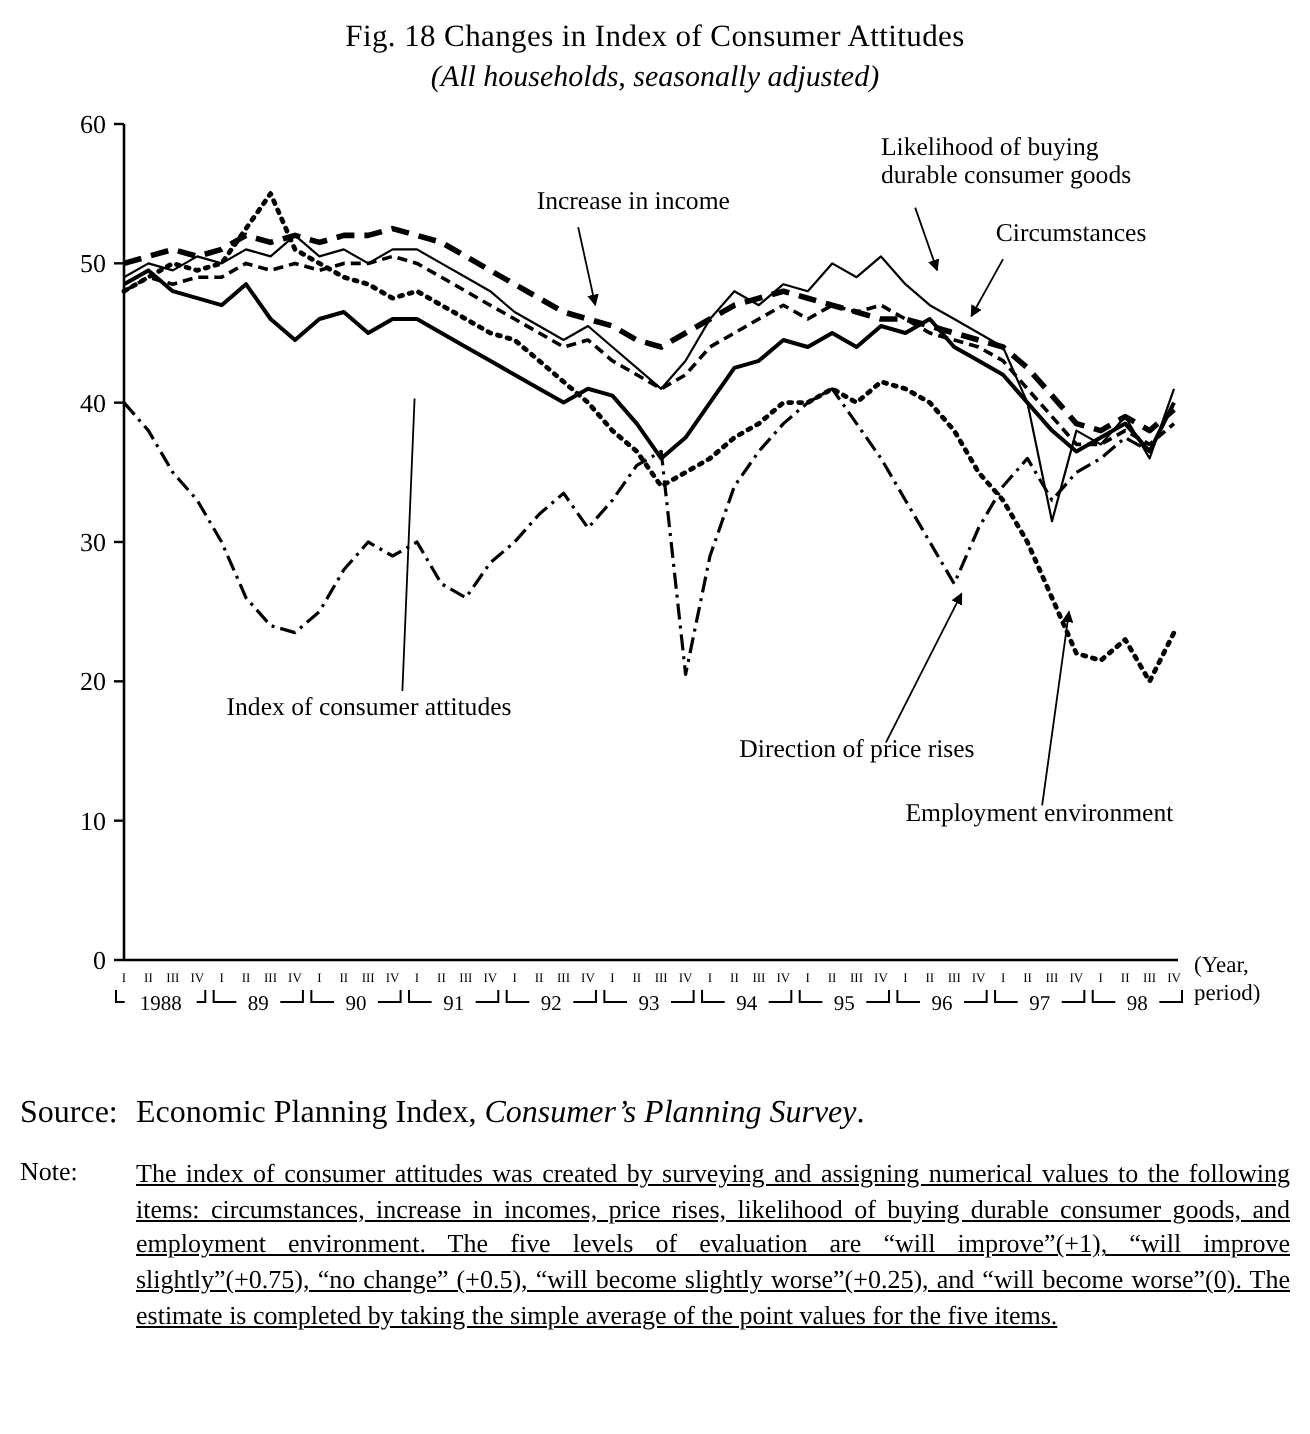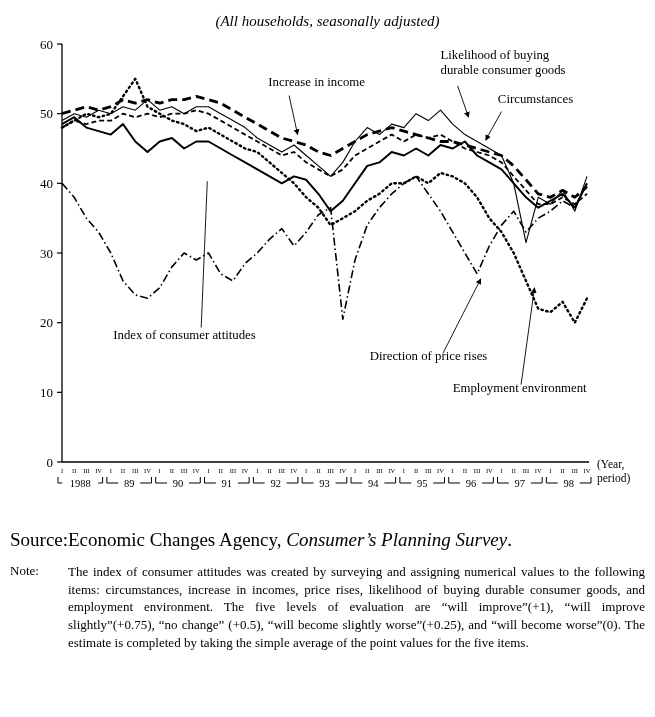--- a/index.html
+++ b/index.html
@@ -5,31 +5,32 @@
   html,body{margin:0;padding:0;}
   body{
     width:655px;height:717px;background:#ffffff;color:#000000;
     font-family:"Liberation Serif", serif;
     position:relative;overflow:hidden;
   }
   .title-block{padding-top:10px;text-align:center;}
   .title-line1{font-size:15.5px;letter-spacing:.2px;}
   .title-line2{font-size:15px;margin-top:3px;font-style:italic;}
   .chart-wrap{margin-top:2px;margin-left:4px;position:relative;}
-  .source-row{display:flex;margin-top:8px;padding:0 10px 0 10px;font-size:19px;}
+  .source-row{display:flex;margin-top:8px;padding:0 10px 0 10px;font-size:16px;}
   .note-row{display:flex;margin-top:12px;padding:0 10px 0 10px;font-size:13px;}
   .row-label{width:58px;flex:0 0 58px;}
   .row-body{flex:1;}
-  .note-text{text-align:justify;line-height:1.36;}
+  .note-text{text-align:justify;line-height:1.36;text-decoration:underline;}
   .italic{font-style:italic;}
 </style>
 </head>
 <body>
 
 <div class="title-block">
+  <div class="title-line1">Fig. 18  Changes in Index of Consumer Attitudes</div>
   <div class="title-line2">(All households, seasonally adjusted)</div>
 </div>
 
 <div class="chart-wrap" id="chart-container"><svg width="645" height="485" style="font-family:'Liberation Serif',serif;">
       <defs>
         <marker id="arr" viewBox="0 0 10 10" refX="9" refY="5" markerWidth="6.5" markerHeight="6.5" orient="auto-start-reverse">
           <path d="M0,0 L10,5 L0,10 z" fill="#000000"></path>
         </marker>
       </defs>
       <line x1="58" y1="12" x2="58" y2="430" stroke="#000000" stroke-width="1.3"></line>
@@ -143,19 +144,19 @@
       <line x1="197.1860465116279" y1="295.54333333333335" x2="203.2906976744186" y2="149.24333333333334" stroke="#000000" stroke-width="0.9"></line>
       <text x="109.27906976744185" y="307.38666666666666" text-anchor="start" font-size="12.8" fill="#000000">Index of consumer attitudes</text>
       <line x1="438.93023255813955" y1="321.32" x2="476.77906976744185" y2="246.77666666666667" stroke="#000000" stroke-width="0.9" marker-end="url(#arr)"></line>
       <text x="365.6744186046512" y="328.2866666666667" text-anchor="start" font-size="12.8" fill="#000000">Direction of price rises</text>
       <line x1="517.0697674418604" y1="352.67" x2="530.5" y2="255.83333333333334" stroke="#000000" stroke-width="0.9" marker-end="url(#arr)"></line>
       <text x="448.69767441860466" y="360.3333333333333" text-anchor="start" font-size="12.8" fill="#000000">Employment environment</text>
     </svg></div>
 
 <div class="source-row">
   <div class="row-label">Source:</div>
-  <div class="row-body"><span>Economic Changes Agency, </span><span class="italic">Consumer’s Planning Survey</span><span>.</span></div>
+  <div class="row-body"><span>Economic Planning Index, </span><span class="italic">Consumer’s Planning Survey</span><span>.</span></div>
 </div>
 
 <div class="note-row">
   <div class="row-label">Note:</div>
   <div class="row-body note-text">The index of consumer attitudes was created by surveying and assigning numerical values to the following items: circumstances, increase in incomes, price rises, likelihood of buying durable consumer goods, and employment environment. The five levels of evaluation are “will improve”(+1), “will improve slightly”(+0.75), “no change” (+0.5), “will become slightly worse”(+0.25), and “will become worse”(0). The estimate is completed by taking the simple average of the point values for the five items.</div>
 </div>
 
 </body></html>

